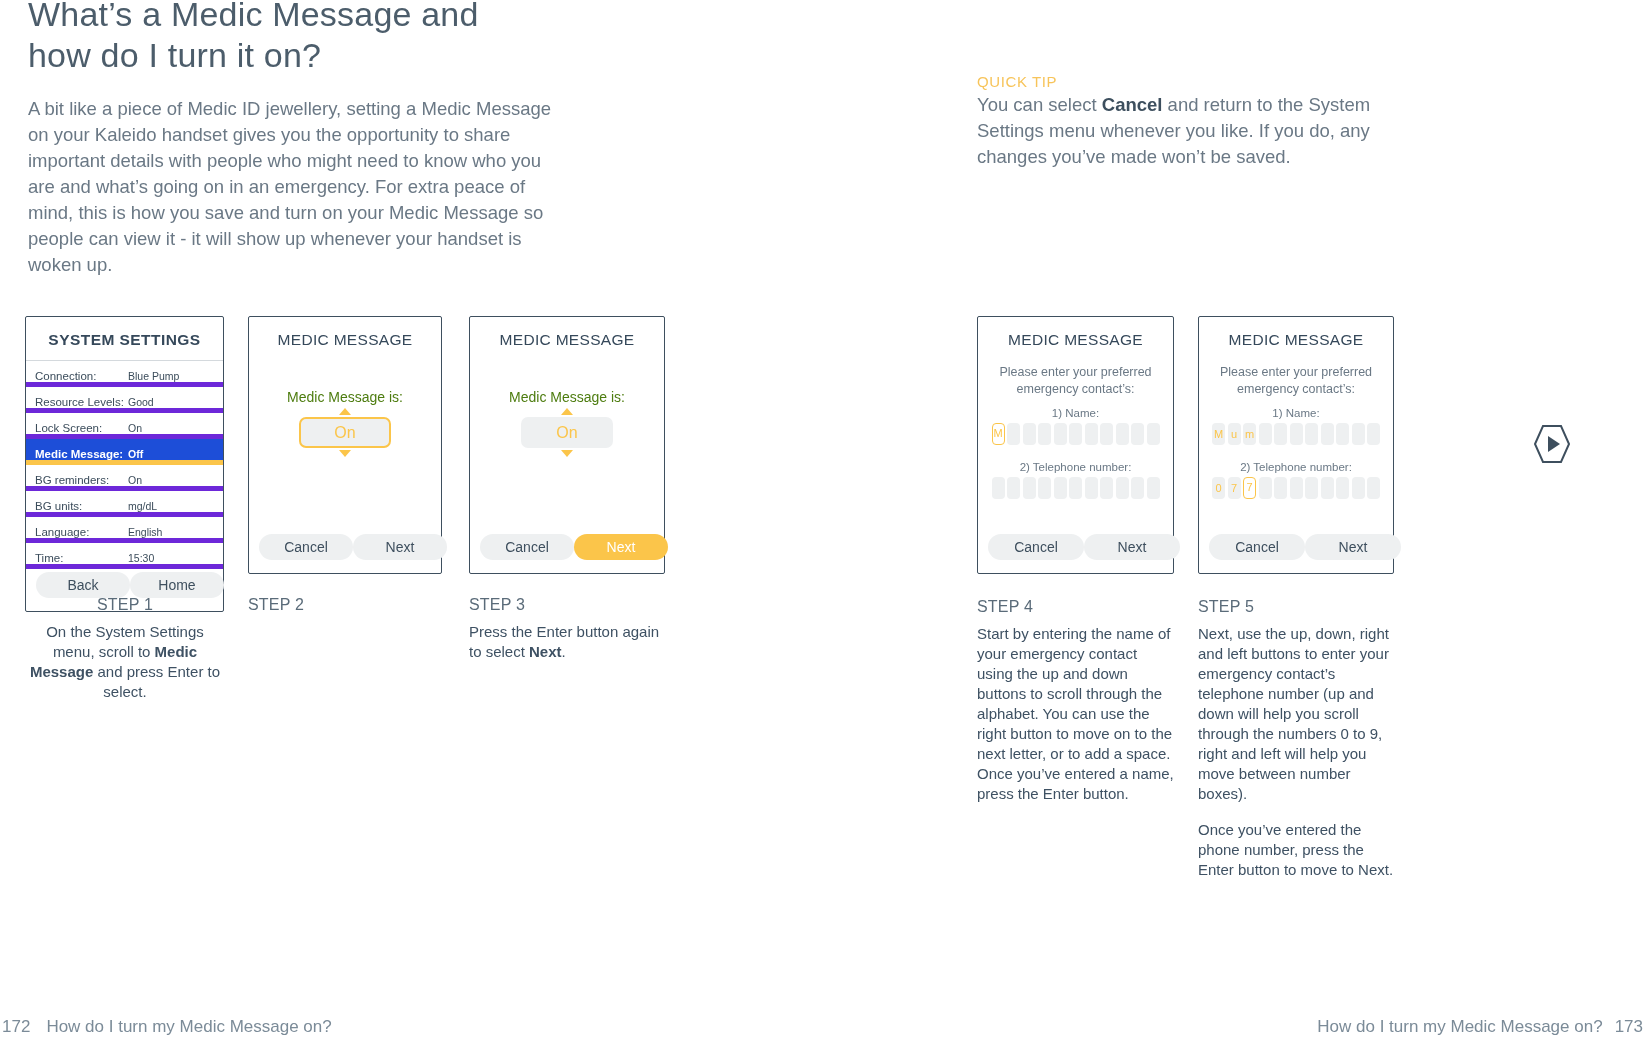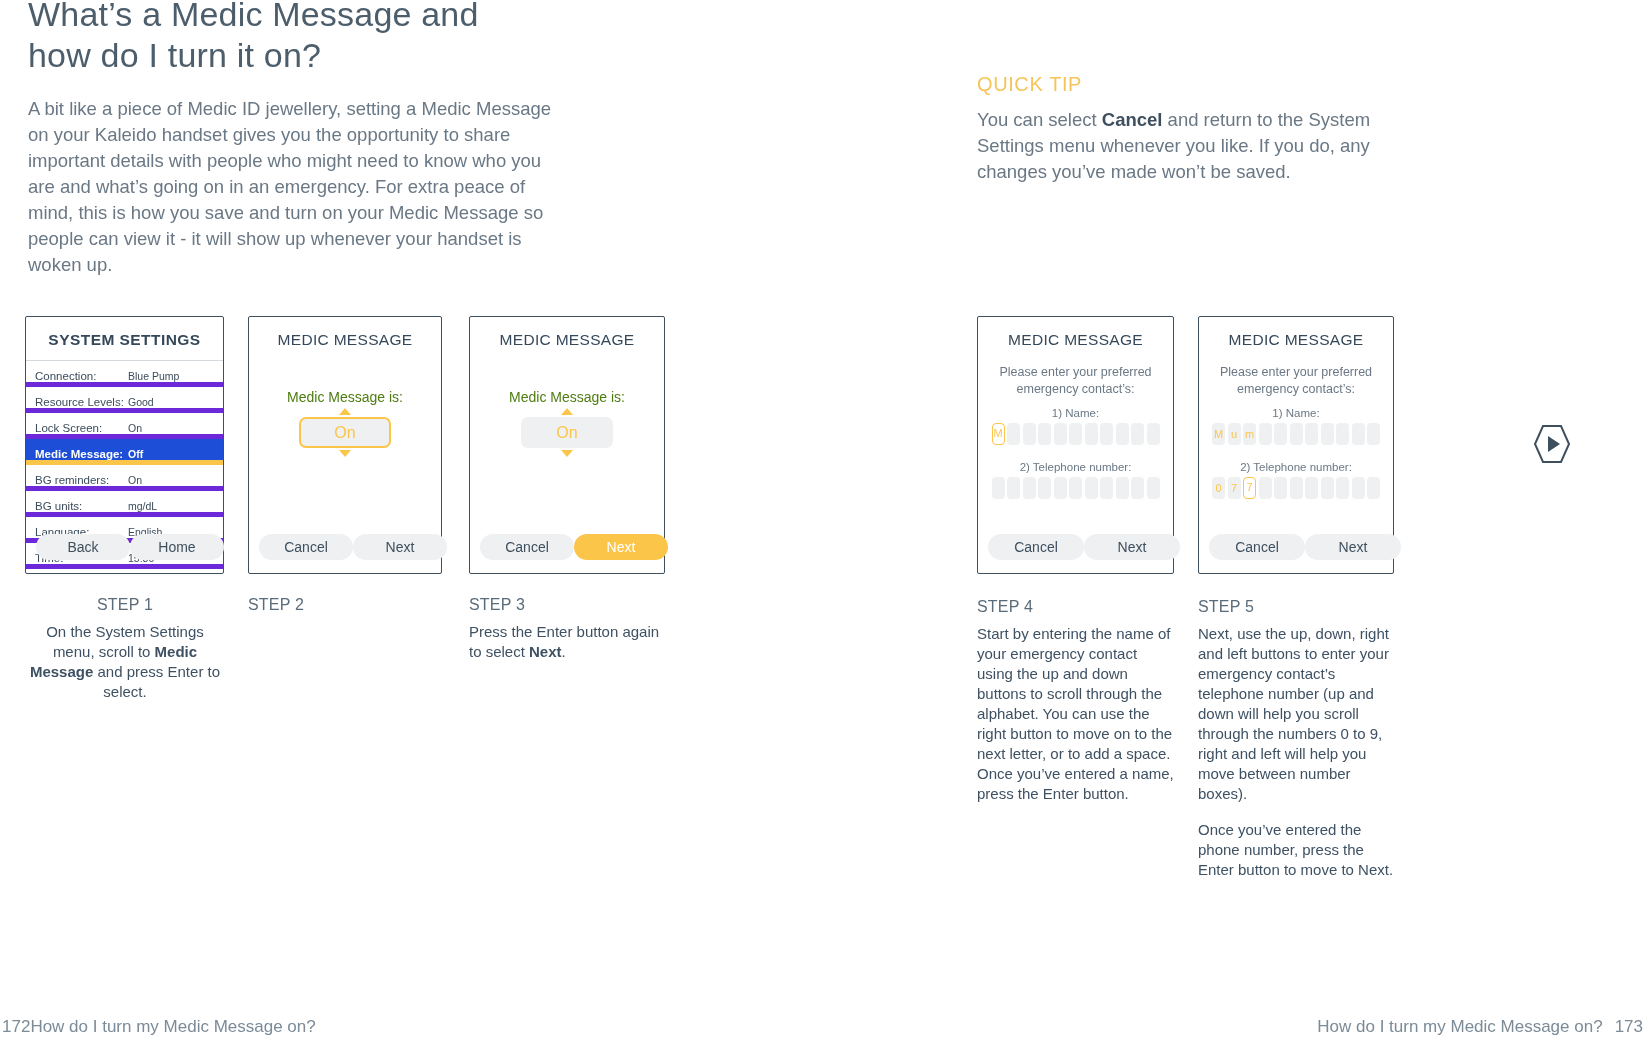--- a/index.html
+++ b/index.html
@@ -40,24 +40,24 @@
   }
 
   
   .tip-wrap {
     position: absolute;
     left: 977px;
     top: 73px;
     width: 430px;
   }
   .tip-label {
-    font-size: 20px;
+    font-size: 15px;
     letter-spacing: .6px;
     color: #f7c45a;
-    margin-bottom: 11px;
+    margin-bottom: 2px;
   }
   .tip-body {
     font-size: 18.5px;
     line-height: 26px;
     color: #6a7885;
   }
   .tip-body b { color: #3d4f5e; font-weight: 700; }
 
   
   .device {
@@ -213,21 +213,21 @@
   .step-body p:last-child { margin-bottom: 0; }
 
   
   .footer-left {
     position: absolute;
     left: 2px;
     bottom: 20px;
     font-size: 17px;
     color: #7b8b98;
   }
-  .footer-left .num { margin-right: 0; }
+  .footer-left .num { margin-right: 16px; }
   .footer-right {
     position: absolute;
     right: 8px;
     bottom: 20px;
     font-size: 17px;
     color: #7b8b98;
   }
   .footer-right .num { margin-left: 12px; }
 
   
@@ -249,21 +249,21 @@
 
 <div class="intro-body">A bit like a piece of Medic ID jewellery, setting a Medic Message on your Kaleido handset gives you the opportunity to share important details with people who might need to know who you are and what’s going on in an emergency. For extra peace of mind, this is how you save and turn on your Medic Message so people can view it - it will show up whenever your handset is woken up.</div>
 
 <div class="tip-wrap">
   <div class="tip-label">QUICK TIP</div>
   <div class="tip-body">
     <span>You can select </span><b>Cancel</b><span> and return to the System Settings menu whenever you like. If you do, any changes you’ve made won’t be saved.</span>
   </div>
 </div>
 
-<div class="device" id="dev1" style="left:25px; top:316px; width:199px; height:258px;">
+<div class="device" id="dev1" style="left:25px; top:316px; width:199px; height:296px;">
   <div class="dev-title">SYSTEM SETTINGS</div>
   <div class="settings-list" id="settings-list">
       <div class="settings-row">
         <span class="k">Connection:</span>
         <span class="v">Blue Pump</span>
       </div>
       <div class="settings-row">
         <span class="k">Resource Levels:</span>
         <span class="v">Good</span>
       </div>

